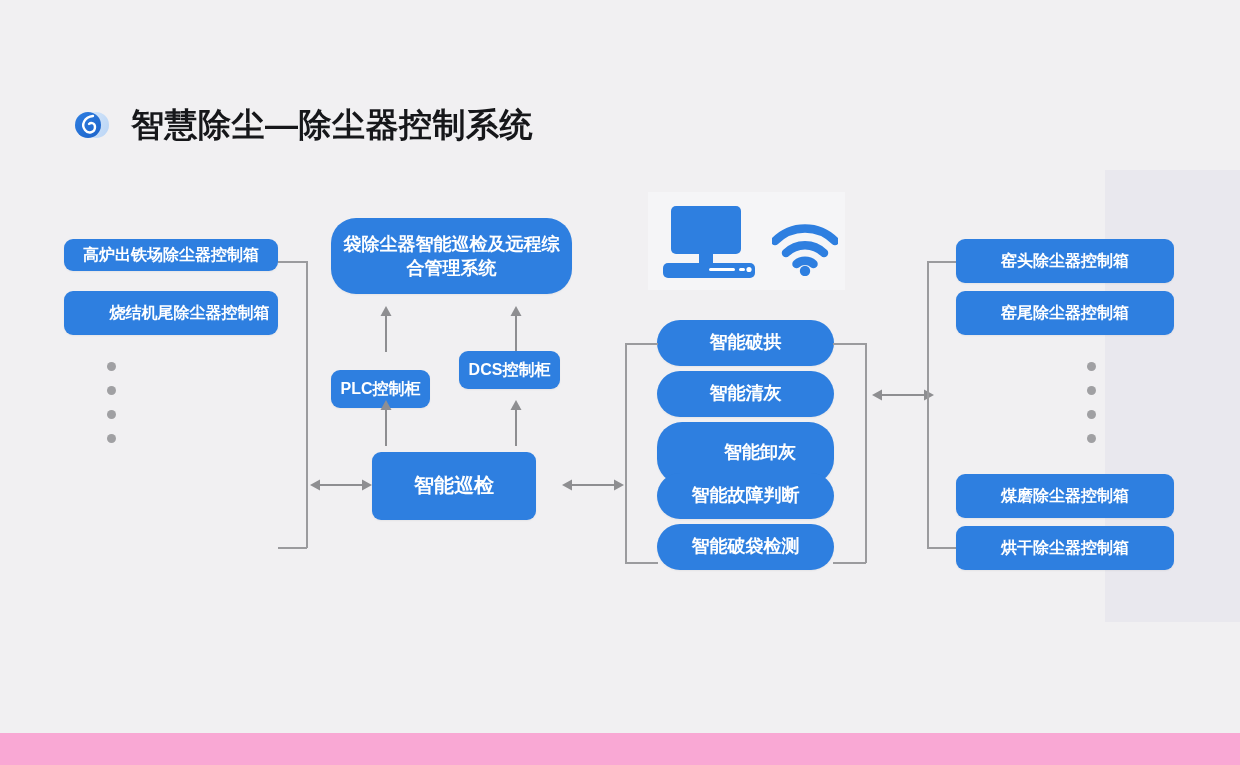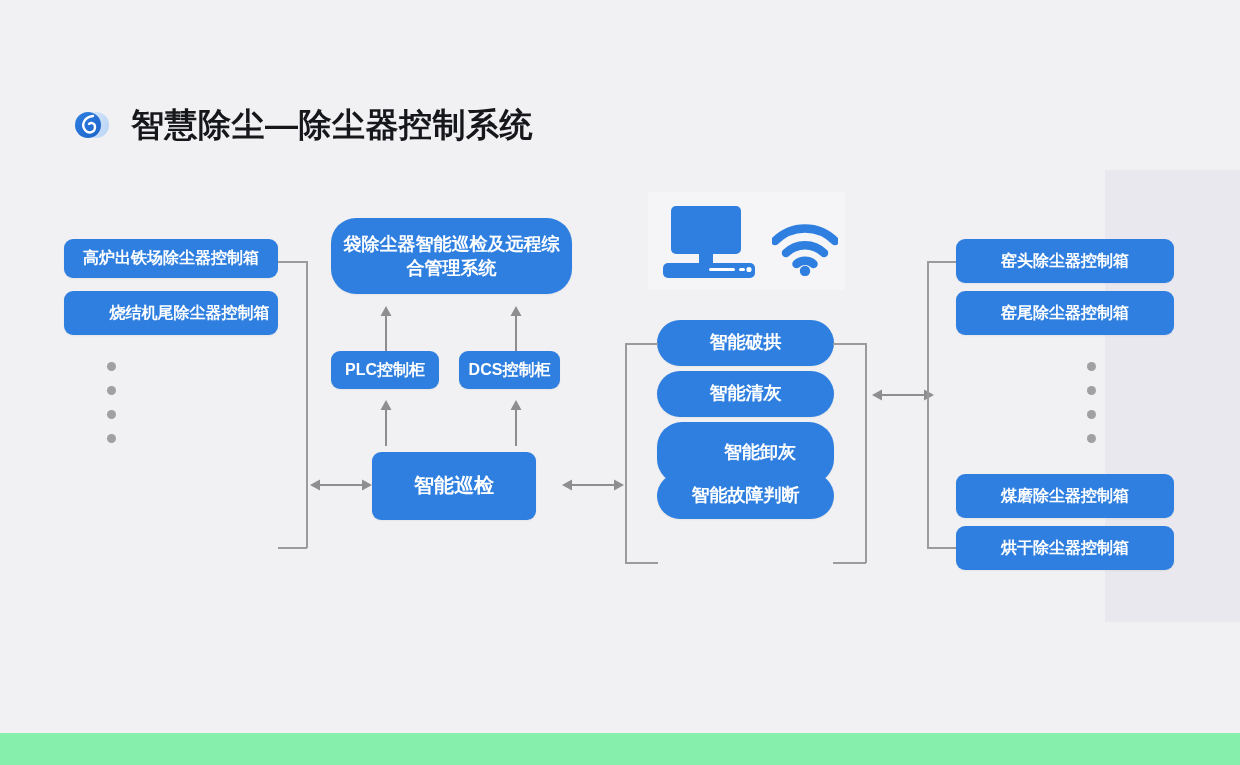--- a/index.html
+++ b/index.html
@@ -7,21 +7,21 @@
     padding: 0;
     background: #ffffff;
   }
   body {
     font-family: "Liberation Sans", "DejaVu Sans", sans-serif;
   }
   #canvas {
     position: relative;
     width: 1240px;
     height: 765px;
-    background: #86efac;
+    background: #f9a8d4;
     overflow: hidden;
   }
   
   #slide {
     position: absolute;
     left: 0;
     top: 0;
     width: 1240px;
     height: 733px;
     background: #f1f0f2;
@@ -143,21 +143,21 @@
           <stop offset="100%" stop-color="#1d63c9"></stop>
         </linearGradient>
       </defs>
       <circle cx="24" cy="20" r="13" fill="url(#lgA)"></circle>
       <circle cx="16" cy="20" r="13" fill="url(#lgB)"></circle>
       <path d="M21 11 C12 12, 9 20, 13 25 C16 29, 23 28, 23 22 C23 18, 19 17, 17 19" fill="none" stroke="#ffffff" stroke-width="2.4" stroke-linecap="round"></path>
     </svg>
   </div>
   <div class="title">智慧除尘—除尘器控制系统</div>
 
-  <div class="box small" style="left:64px; top:239px; width:214px; height:39px;">高炉出铁场除尘器控制箱</div>
+  <div class="box small" style="left:64px; top:239px; width:214px; height:32px;">高炉出铁场除尘器控制箱</div>
   <div class="box small" style="left:64px; top:291px; width:214px; height:44px;padding-left:43px;">烧结机尾除尘器控制箱</div>
 
   <div class="dots" style="left:107px; top:362px;">
     <span class="dot"></span>
     <span class="dot"></span>
     <span class="dot"></span>
     <span class="dot"></span>
   </div>
 
 
@@ -181,21 +181,21 @@
       <polygon points="8,0 2.5,10 13.5,10" fill="#8e8e91"></polygon>
     </svg>
   </div>
   <div class="uparrow" style="left:508px; top:306px;">
     <svg width="16" height="46" viewBox="0 0 16 46">
       <line x1="8" y1="46" x2="8" y2="9" stroke="#8e8e91" stroke-width="2"></line>
       <polygon points="8,0 2.5,10 13.5,10" fill="#8e8e91"></polygon>
     </svg>
   </div>
 
-  <div class="box small" style="left:331px; top:351px; width:108px; height:38px;">PLC控制柜</div>
+  <div class="box small" style="left:331px; top:370px; width:99px; height:38px;">PLC控制柜</div>
   <div class="box small" style="left:459px; top:351px; width:101px; height:38px;">DCS控制柜</div>
 
   <div class="uparrow" style="left:378px; top:400px;">
     <svg width="16" height="46" viewBox="0 0 16 46">
       <line x1="8" y1="46" x2="8" y2="9" stroke="#8e8e91" stroke-width="2"></line>
       <polygon points="8,0 2.5,10 13.5,10" fill="#8e8e91"></polygon>
     </svg>
   </div>
   <div class="uparrow" style="left:508px; top:400px;">
     <svg width="16" height="46" viewBox="0 0 16 46">
@@ -230,20 +230,21 @@
       <path d="M14 29 A27 27 0 0 1 52 29" fill="none" stroke="#2e7fe0" stroke-width="8.5" stroke-linecap="round"></path>
       <path d="M24.5 40 A13 13 0 0 1 41.5 40" fill="none" stroke="#2e7fe0" stroke-width="8.5" stroke-linecap="round"></path>
       <circle cx="33" cy="47" r="5.2" fill="#2e7fe0"></circle>
     </svg>
   </div>
 
   <div class="box mid" style="left:657px; top:320px; width:177px; height:46px;">智能破拱</div>
   <div class="box mid" style="left:657px; top:371px; width:177px; height:46px;">智能清灰</div>
   <div class="box mid" style="left:657px; top:422px; width:177px; height:62px;padding-left:35px;">智能卸灰</div>
   <div class="box mid" style="left:657px; top:473px; width:177px; height:46px;">智能故障判断</div>
+  <div class="box mid" style="left:657px; top:524px; width:177px; height:46px;">智能破袋检测</div>
 
   <div class="line vline" style="left:625px; top:343px; height:220px;"></div>
   <div class="line hline" style="left:625px; top:343px; width:33px;"></div>
   <div class="line hline" style="left:625px; top:562px; width:33px;"></div>
 
   <div class="line vline" style="left:865px; top:343px; height:220px;"></div>
   <div class="line hline" style="left:833px; top:343px; width:33px;"></div>
   <div class="line hline" style="left:833px; top:562px; width:33px;"></div>
 
   <div class="dblarrow" style="left:872px; top:386px; width:62px;">

